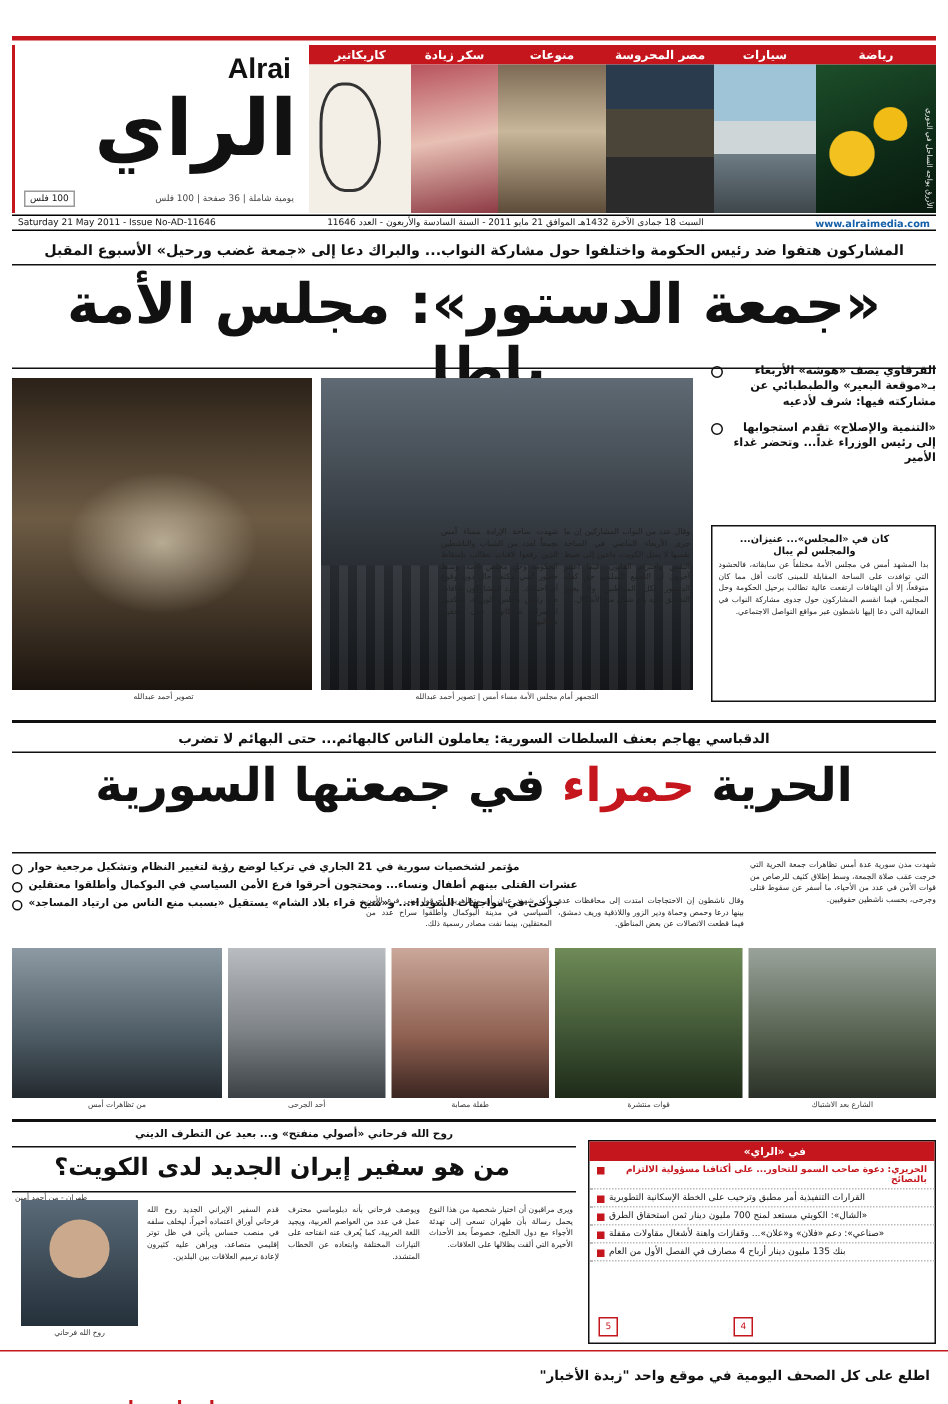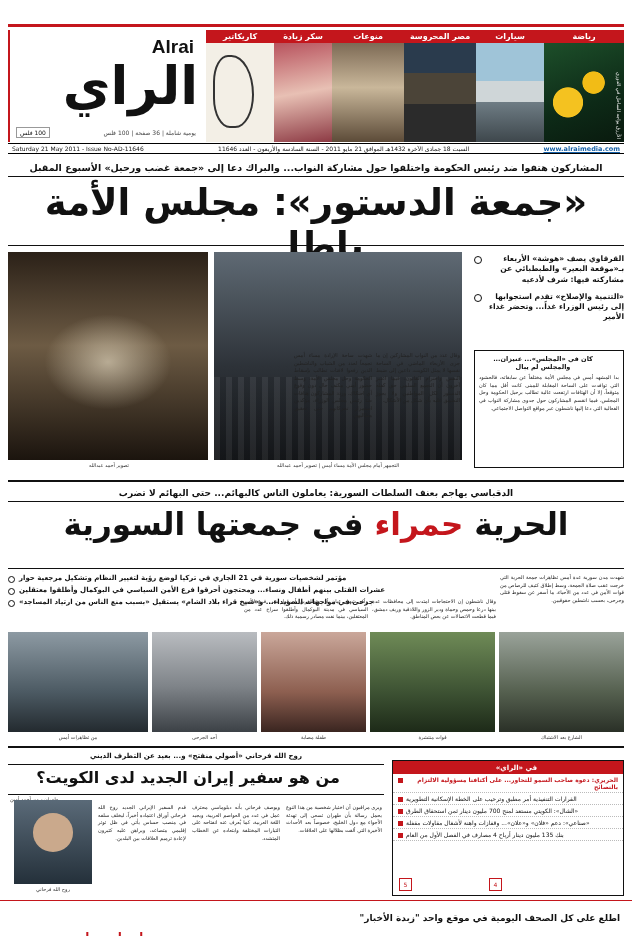--- a/index.html
+++ b/index.html
@@ -31,21 +31,21 @@
   .ph.cartoon{background:#f3efe6;}
   .ph.cartoon:after{content:"";position:absolute;left:10%;top:12%;width:55%;height:70%;
       border:2px solid #333;border-radius:40% 60% 50% 45%;}
   .vside{position:absolute;bottom:3px;right:2px;writing-mode:vertical-rl;font-size:5px;color:#eee;}
 
   .redline{position:absolute;left:8px;width:616px;background:#c4161c;}
 
   
   .infobar{position:absolute;left:8px;top:143px;width:616px;height:11px;background:#fff;border-top:1px solid #000;border-bottom:1px solid #000;
            display:flex;align-items:center;justify-content:space-between;padding:0 4px;box-sizing:border-box;font-size:6px;color:#111;}
-  .infobar .web{color:#1560a8;font-weight:bold;font-size:6.5px;text-decoration:underline;}
+  .infobar .web{color:#1560a8;font-weight:bold;font-size:6.5px;}
 
   
   .kicker{position:absolute;left:8px;width:616px;text-align:center;font-size:9.5px;font-weight:bold;color:#111;}
   .bigline{position:absolute;left:8px;width:616px;text-align:center;font-weight:bold;color:#111;}
 
   .rule{position:absolute;background:#111;height:1px;}
 
   
   .ph1{position:absolute;left:8px;top:252px;width:200px;height:208px;
        background:linear-gradient(180deg,#2b2118,#6d5b44 45%,#1b140e);overflow:hidden;}
@@ -54,21 +54,21 @@
   .ph2{position:absolute;left:214px;top:252px;width:248px;height:208px;
        background:linear-gradient(180deg,#5f6a74,#2d3238 55%,#15171a);overflow:hidden;}
   .ph2:after{content:"";position:absolute;left:0;top:60%;width:100%;height:40%;
        background:repeating-linear-gradient(90deg,rgba(255,255,255,.06) 0 6px,rgba(0,0,0,.08) 6px 12px);}
   .capt{position:absolute;font-size:5px;color:#333;}
 
   .col-text{position:absolute;font-size:5.2px;line-height:1.45;color:#222;text-align:justify;}
   .col-text p{margin:0 0 3px 0;}
 
   
-  .bullets{position:absolute;right:8px;top:254px;width:150px;}
+  .bullets{position:absolute;right:8px;top:242px;width:150px;}
   .bullets .b{display:flex;flex-direction:row-reverse;gap:3px;font-size:7.6px;font-weight:bold;color:#111;
               line-height:1.35;margin-bottom:7px;}
   .bullets .dot{flex:0 0 auto;width:6px;height:6px;border:1px solid #111;border-radius:50%;margin-top:2px;}
   .bullets .b em{font-style:normal;}
 
   .boxed{position:absolute;right:8px;width:150px;border:1px solid #111;box-sizing:border-box;padding:4px;}
   .boxed h4{margin:0 12px 3px 0;font-size:6.5px;text-align:center;color:#111;}
   .boxed .body{font-size:5.1px;line-height:1.5;color:#222;text-align:justify;}
 
   

